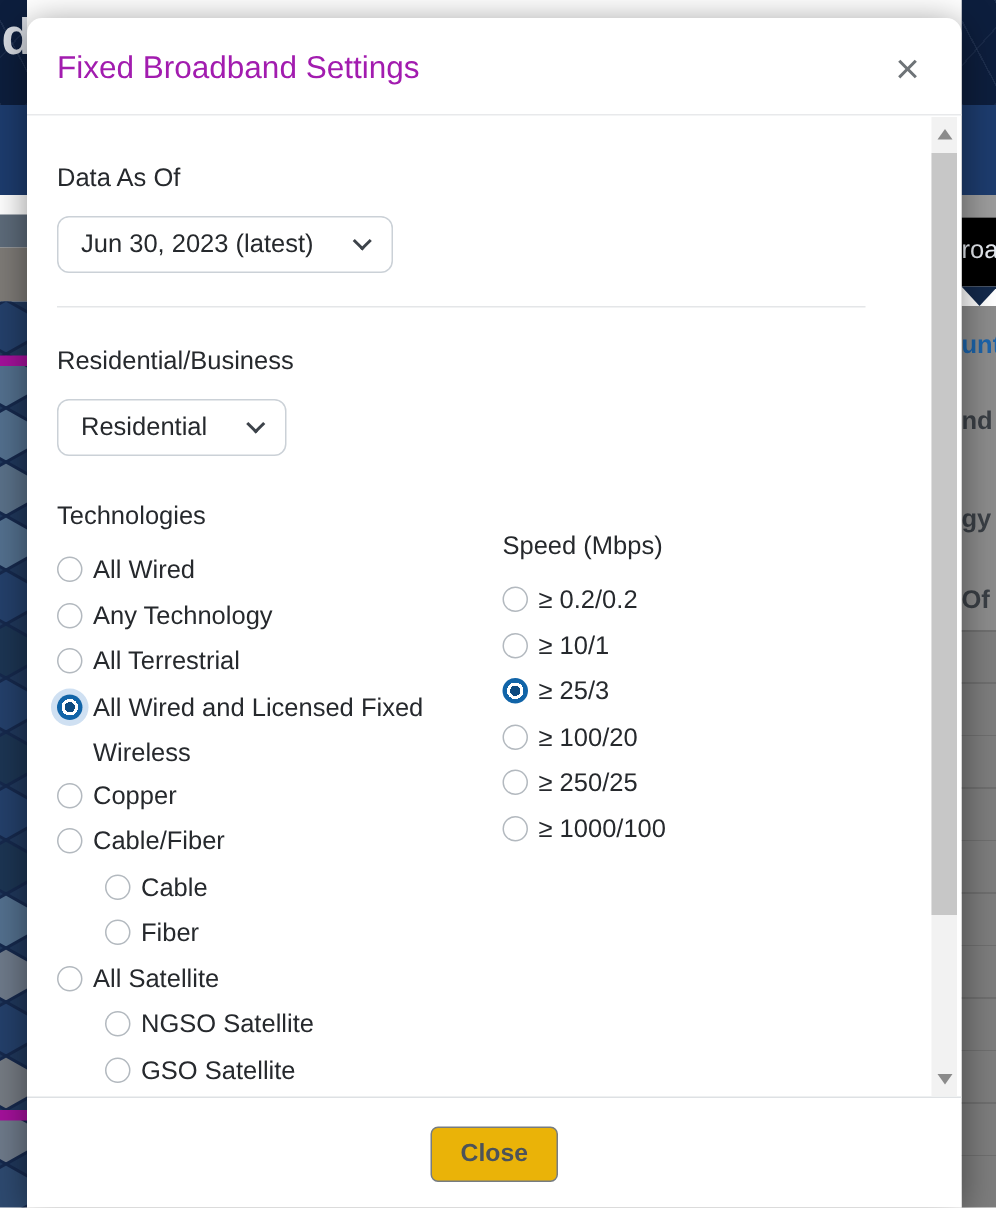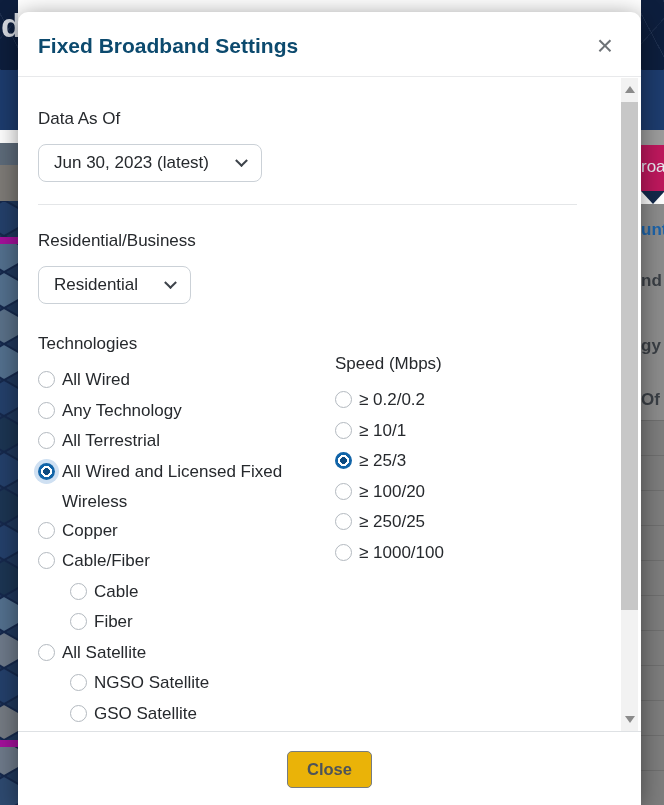--- a/index.html
+++ b/index.html
@@ -21,41 +21,41 @@
   .nav-glyph { position:absolute; left:8px; top:96px; width:9px; height:19px;
     border:2px solid #cfd6df; border-radius:2px; }
   .slate-block { position:absolute; left:0; right:0; top:143px; height:22px; background:#5d6b7a; }
   .gray-block-left { position:absolute; left:0; right:0; top:165px; height:36px; background:#7e7b77; }
   .map-area { position:absolute; left:0; right:0; top:201px; height:604px; background:#20385c; }
   .map-area svg { display:block; }
   .magenta-line { position:absolute; left:0; right:0; height:7px; background:#a4119b; }
   #magenta-1 { top:237px; } #magenta-2 { top:740px; }
 
   #bg-right .gray-sliver { position:absolute; left:0; right:0; top:130px; height:15px; background:#9c9c9c; }
-  #bg-right .tab-frag { position:absolute; left:0; right:0; top:145px; height:46px; background:#be185d;
+  #bg-right .tab-frag { position:absolute; left:0; right:0; top:145px; height:46px; background:#000000;
     color:#e8ecf2; font-size:17px; font-weight:400; line-height:44px; padding-left:0; overflow:hidden; }
   #bg-right .tab-arrow { position:absolute; top:191px; left:0; width:0; height:0;
     border-left:12px solid transparent; border-right:12px solid transparent; border-top:13px solid #13294b; }
   #bg-right .panel-gray { position:absolute; left:0; right:0; top:204px; height:216px; background:#8c8c8c; }
   .panel-frag { position:absolute; left:0; width:23px; overflow:hidden; font-size:17px; font-weight:700;
     color:#3a3f45; white-space:nowrap; }
   #frag-0 { top:220px; color:#1c64ab; }
   #frag-1 { top:271px; }
   #frag-2 { top:336px; }
   #frag-3 { top:390px; }
   #bg-right .panel-table { position:absolute; left:0; right:0; top:420px; height:385px; background:#7d7d7d;
     background-image:repeating-linear-gradient(to bottom, #6f6f6f 0 1px, transparent 1px 35px); }
 
   
   #modal { position:absolute; left:18px; top:12px; width:623px; height:793px;
     background:#ffffff; border-radius:10px 10px 0 0; box-shadow:0 4px 24px rgba(0,0,0,.45);
     display:flex; flex-direction:column; }
 
   .modal-header { position:relative; height:64px; padding:22px 24px 0 20px; flex:none; }
-  .modal-title { font-size:21px; color:#0c4a6e; font-weight:700; }
+  .modal-title { font-size:21px; color:#a21caf; font-weight:400; }
   .modal-close { position:absolute; right:20px; top:18px; width:32px; height:32px; border:none;
     background:transparent; font-size:28px; line-height:30px; color:#6e7377; cursor:pointer;
     font-family:"Liberation Sans", sans-serif; font-weight:400; }
   .header-divider { height:1px; background:#e8e9eb; flex:none; }
 
   .modal-body { position:relative; flex:1 1 auto; overflow:hidden; padding:32px 64px 0 20px; }
 
   .field-label { font-size:17px; color:#26292d; }
   .select-btn { margin-top:15px; display:inline-flex; align-items:center; gap:28px;
     height:38px; padding:0 15px; border:1px solid #cbd1d7; border-radius:8px; background:#fff;

